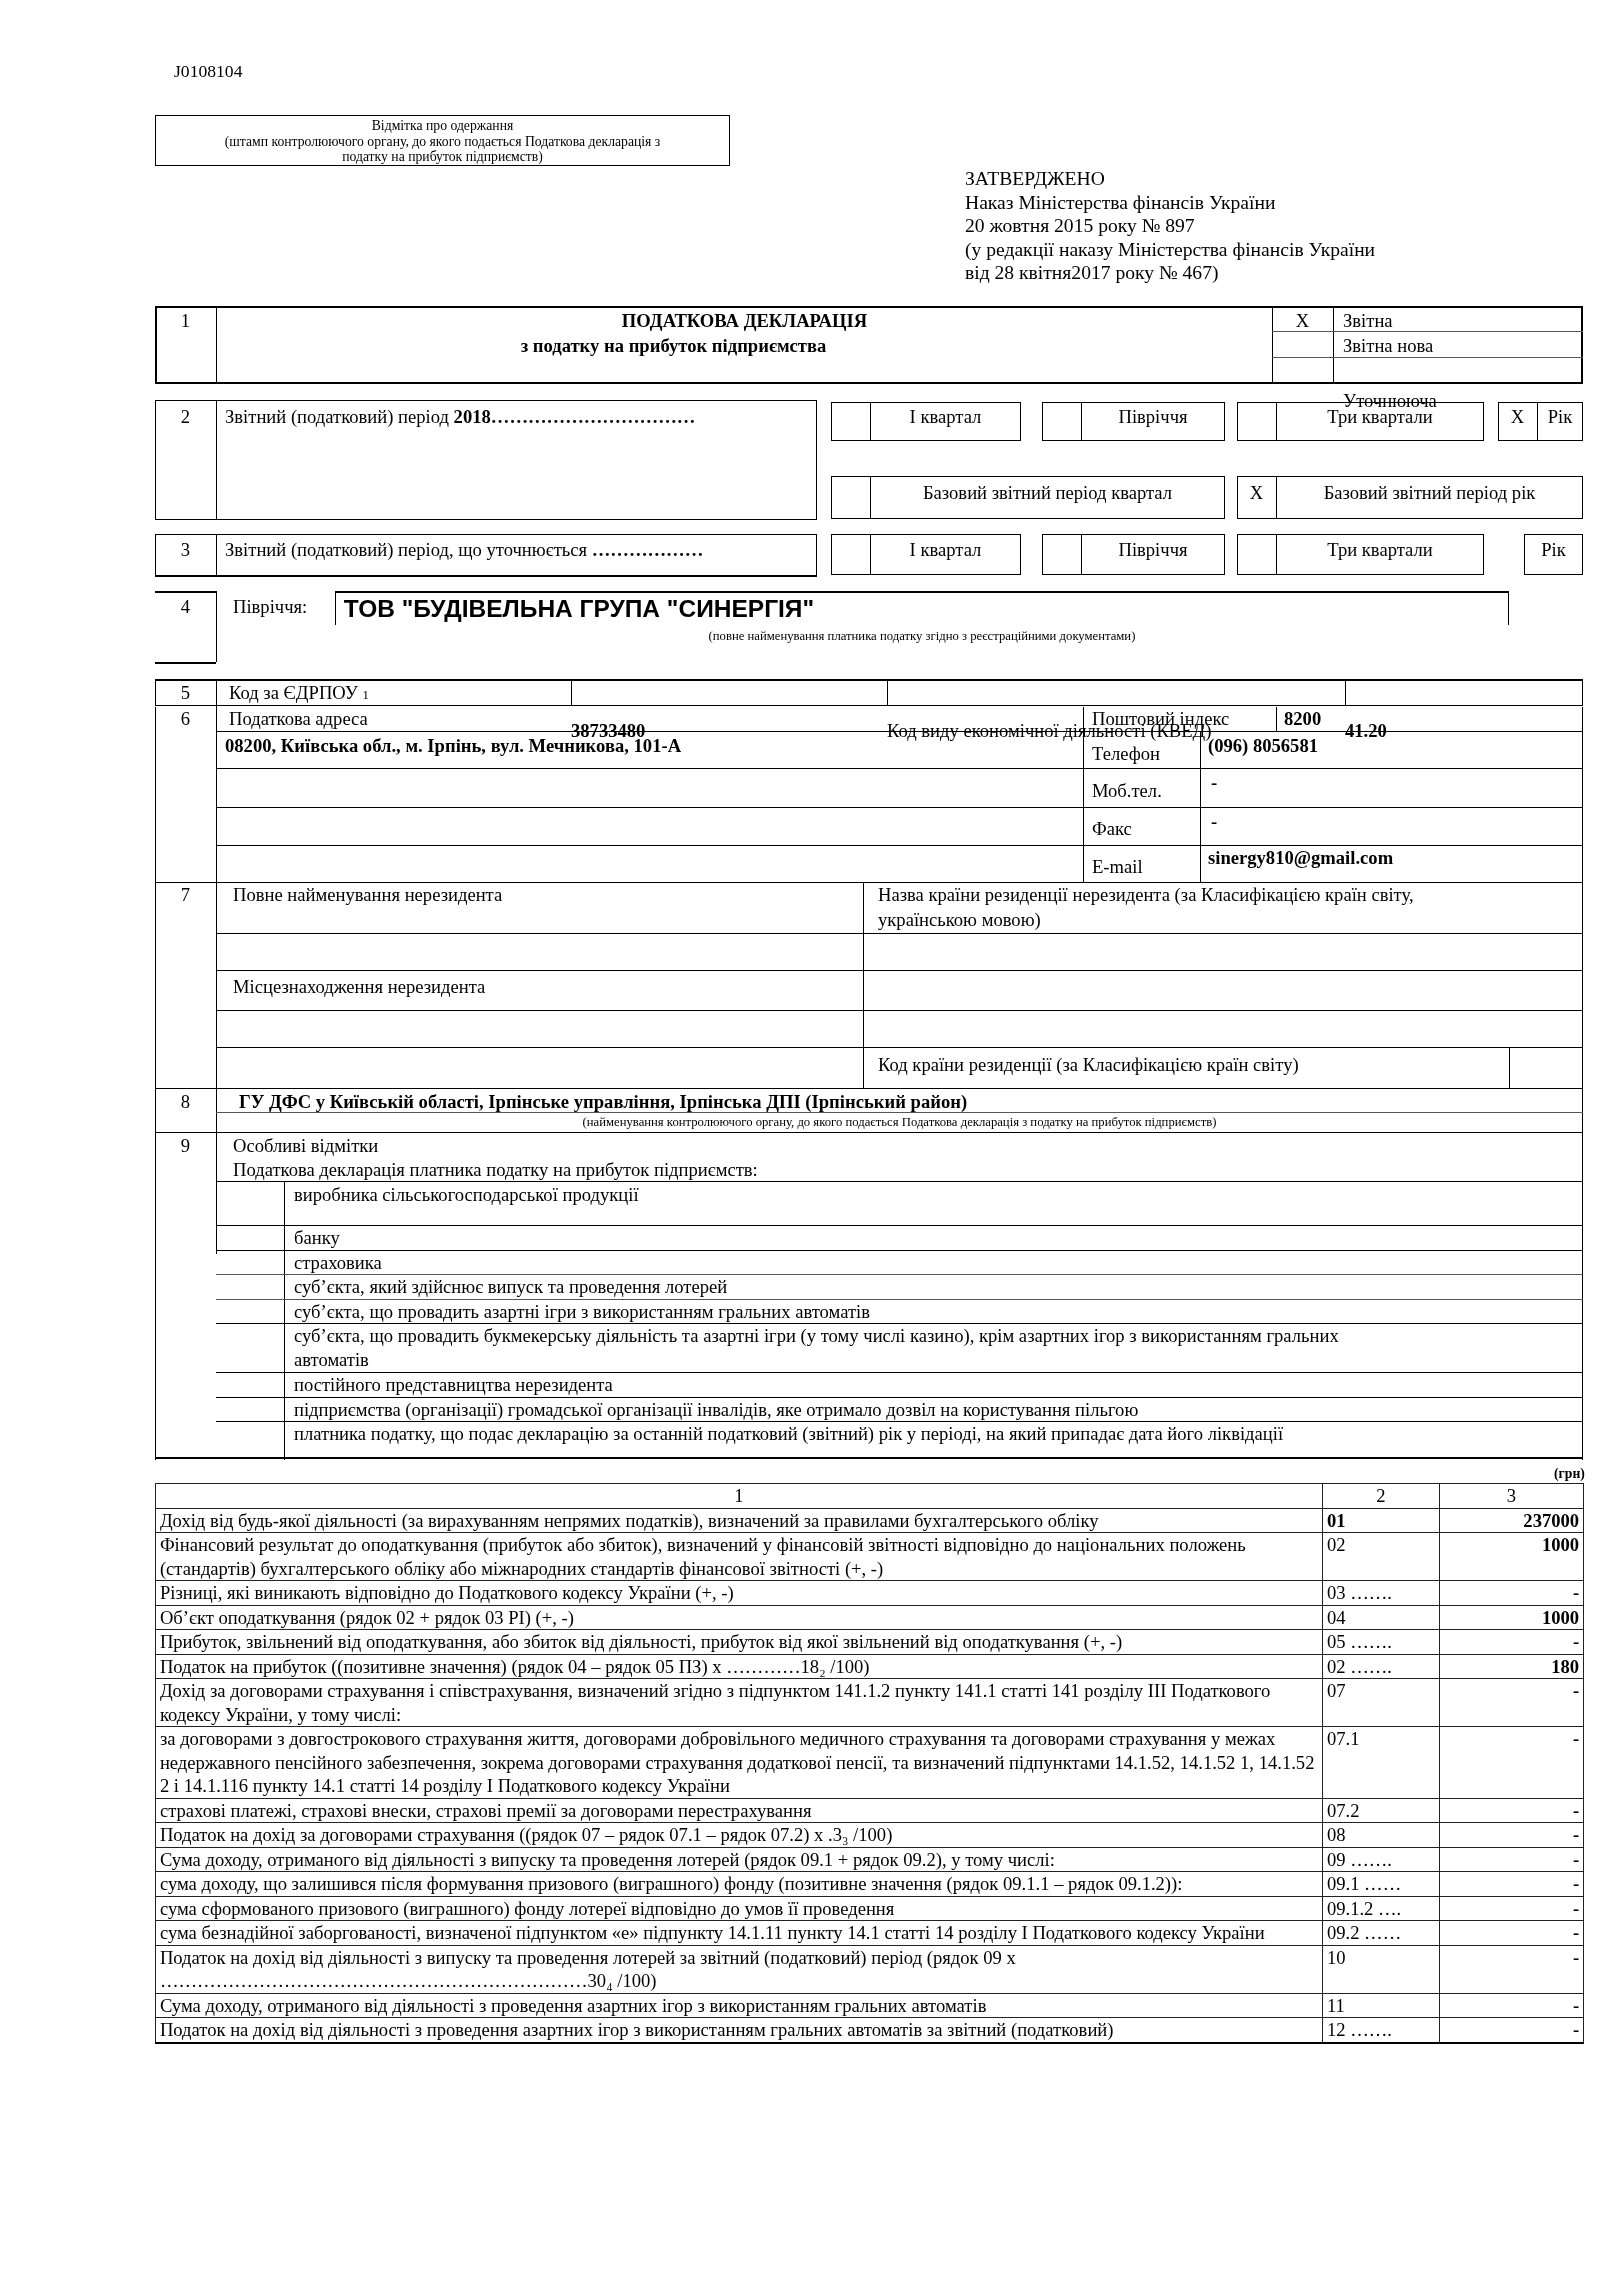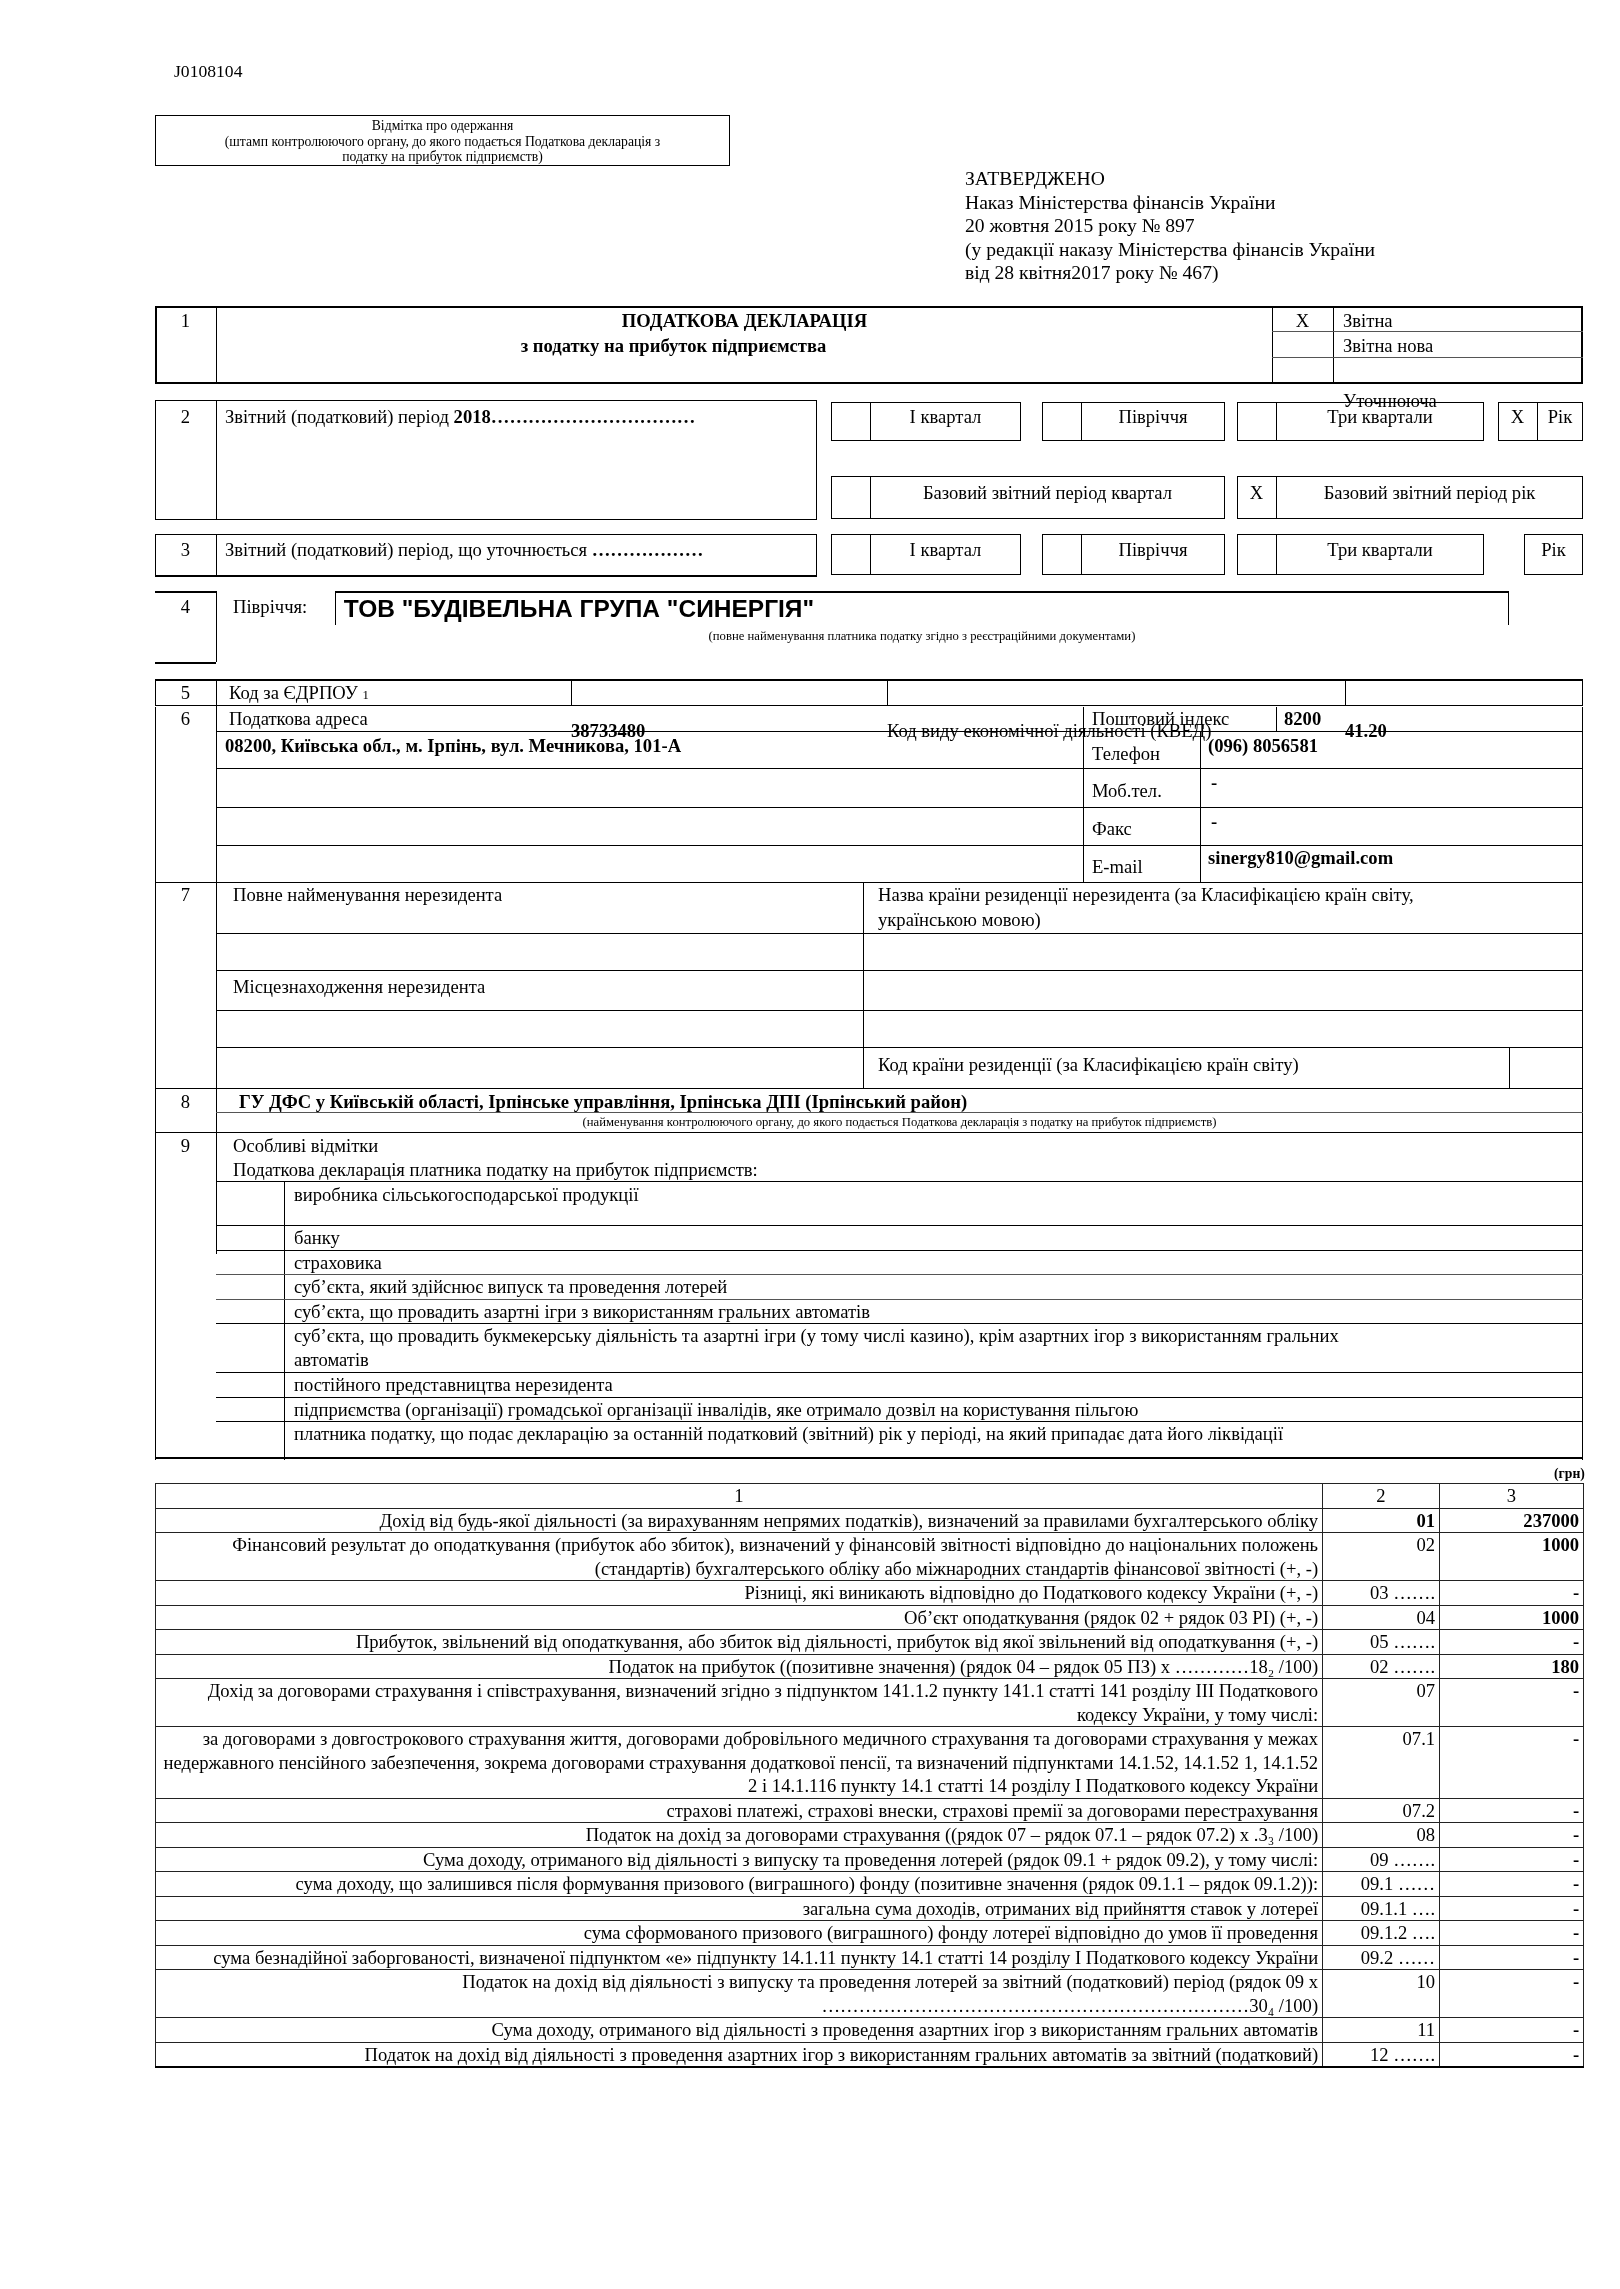--- a/index.html
+++ b/index.html
@@ -9,21 +9,21 @@
   .vl { position:absolute; border-left:1.5px solid #000; }
   .hl { position:absolute; border-top:1.5px solid #000; }
   .hlg { position:absolute; border-top:1.5px solid #555; }
   .t { position:absolute; white-space:nowrap; line-height:1.15; }
   .c { text-align:center; }
   .r { text-align:left;margin-top:38px; }
   .b { font-weight:bold; }
   .sm { font-size:13.7px; }
   .xs { font-size:12.7px; }
   table.ind { position:absolute; left:155px; top:1483px; width:1428px; border-collapse:collapse; font-size:18.6px; table-layout:fixed; }
-  table.ind td { border:1.5px solid #222; padding:0 3.9px; vertical-align:top; line-height:23.5px;text-align:right; }
+  table.ind td { border:1.5px solid #222; padding:0 3.9px; vertical-align:top; line-height:23.5px; }
   table.ind tr.thick td { border-top:2px solid #000; }
   table.ind td.code { white-space:nowrap; }
   table.ind td.sum { text-align:right; font-weight:bold; }
 </style>
 </head>
 <body>
 
 <div class="t" style="left:174px;top:61px;font-size:17.6px;">J0108104</div>
 
 <div class="box" style="left:155px;top:115px;width:575px;height:51px;">
@@ -291,25 +291,20 @@
         <td>Сума доходу, отриманого від діяльності з випуску та проведення лотерей (рядок 09.1 + рядок 09.2), у тому числі:</td>
         <td class="code">09 …….</td>
         <td class="sum">-</td>
       </tr>
       <tr>
         <td>сума доходу, що залишився після формування призового (виграшного) фонду (позитивне значення (рядок 09.1.1 – рядок 09.1.2)):</td>
         <td class="code">09.1 ……</td>
         <td class="sum">-</td>
       </tr>
       <tr>
-        <td>загальна сума доходів, отриманих від прийняття ставок у лотереї</td>
-        <td class="code">09.1.1 ….</td>
-        <td class="sum">-</td>
-      </tr>
-      <tr>
         <td>сума сформованого призового (виграшного) фонду лотереї відповідно до умов її проведення</td>
         <td class="code">09.1.2 ….</td>
         <td class="sum">-</td>
       </tr>
       <tr>
         <td>сума безнадійної заборгованості, визначеної підпунктом «е» підпункту 14.1.11 пункту 14.1 статті 14 розділу I Податкового кодексу України</td>
         <td class="code">09.2 ……</td>
         <td class="sum">-</td>
       </tr>
       <tr>

